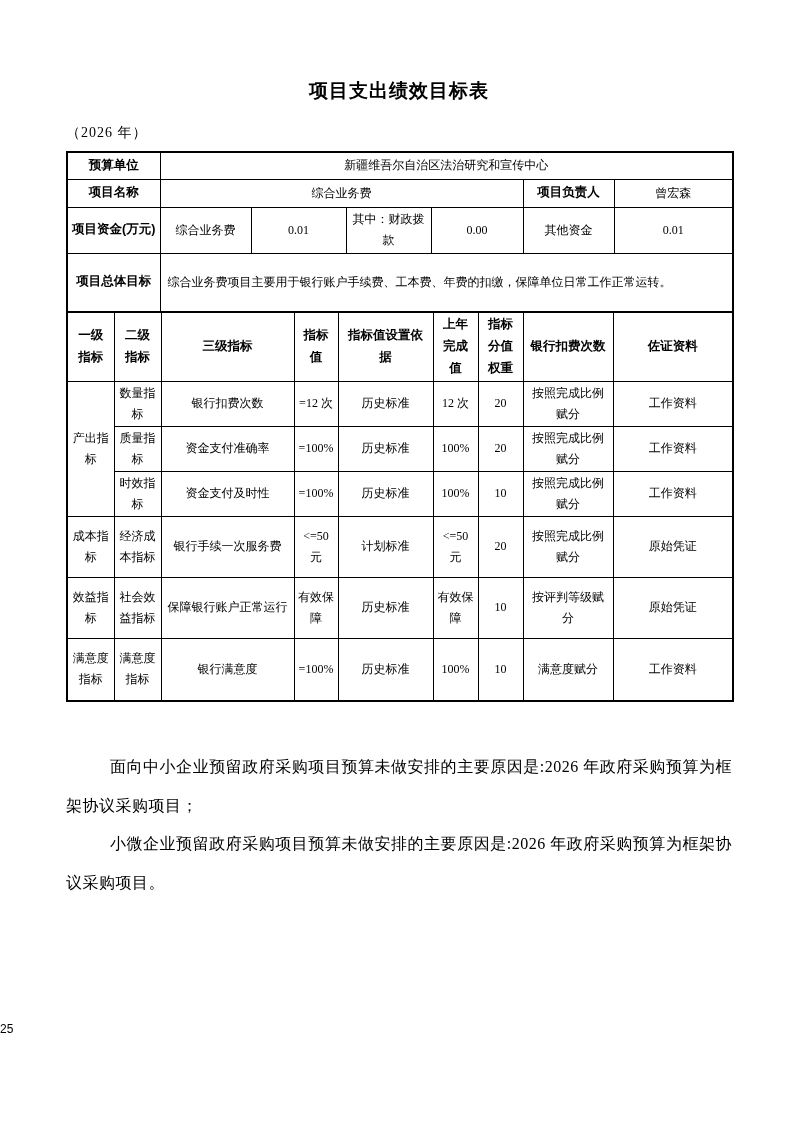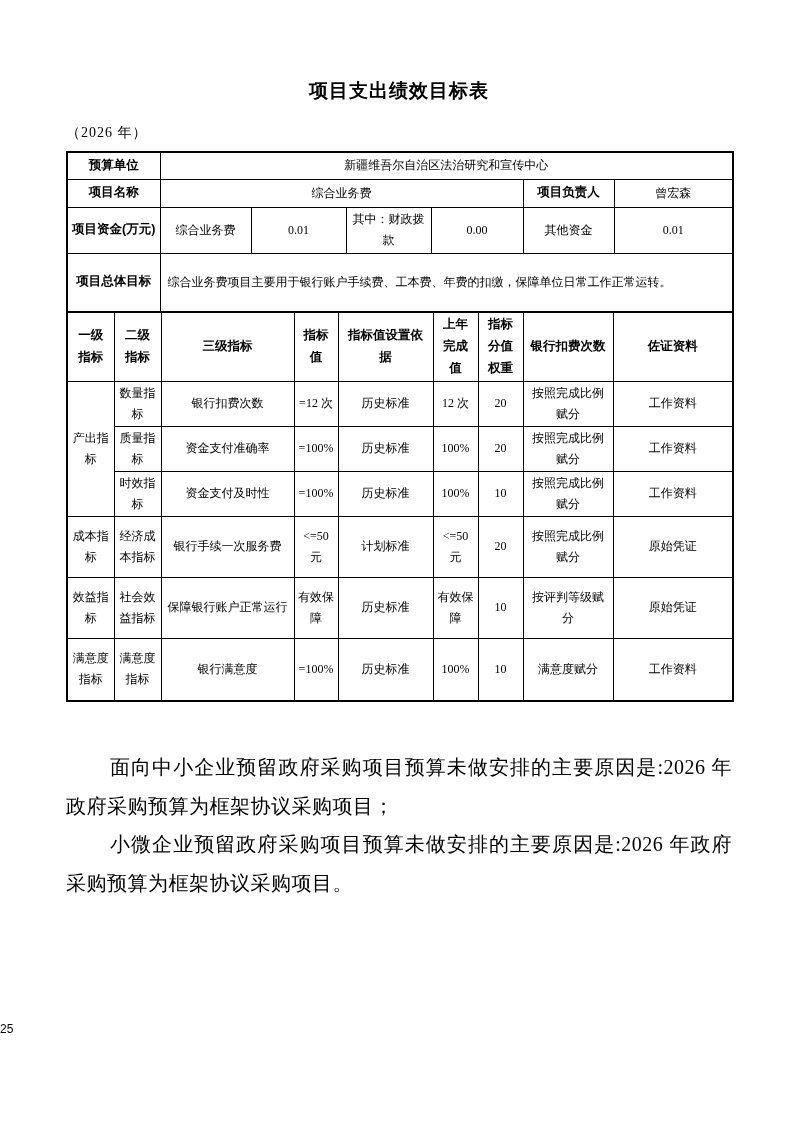--- a/index.html
+++ b/index.html
@@ -69,21 +69,21 @@
   tr.rh63 td { height: 63px; }
   .notes { margin-top: 46px; width: 666px; }
   .notes-heading {
     font-size: 18px;
     font-weight: bold;
     padding-left: 44px;
     line-height: 26px;
     letter-spacing: 1px;
   }
   .note-para {
-    font-size: 20px;
+    font-size: 16px;
     line-height: 38.5px;
     text-align: justify;
     text-indent: 44px;
     letter-spacing: 0.5px;
     margin-top: 7px;
   }
   .note-para + .note-para { margin-top: 0; }
   .page-number {
     position: absolute;
     top: 1022px;

